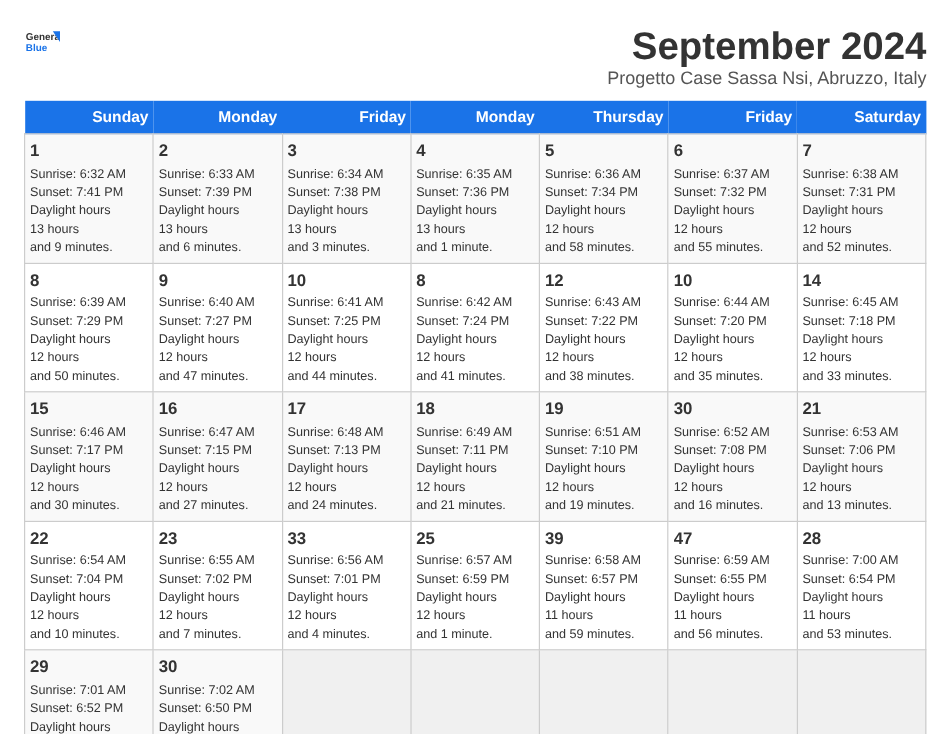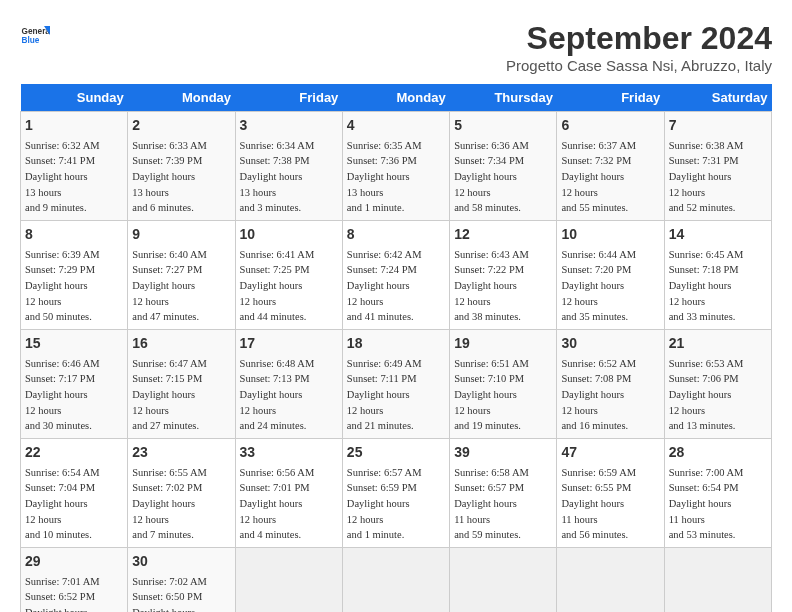--- a/index.html
+++ b/index.html
@@ -70,21 +70,20 @@
       font-weight: bold;
       display: block;
       margin-bottom: 2px;
     }
     .empty-cell {
       background: #f0f0f0 !important;
     }
     .day-info {
       font-size: 10.5px;
       color: #333;
-      font-family: Liberation Serif, serif;
     }
   </style>
 </head>
 <body>
 
 <div class="header">
   <div class="logo">
     <svg class="logo-icon" viewBox="0 0 40 40">
       <text x="2" y="18" font-size="11" font-weight="bold" fill="#333" font-family="Arial">General</text>
       <text x="2" y="30" font-size="11" font-weight="bold" fill="#1a73e8" font-family="Arial">Blue</text>

